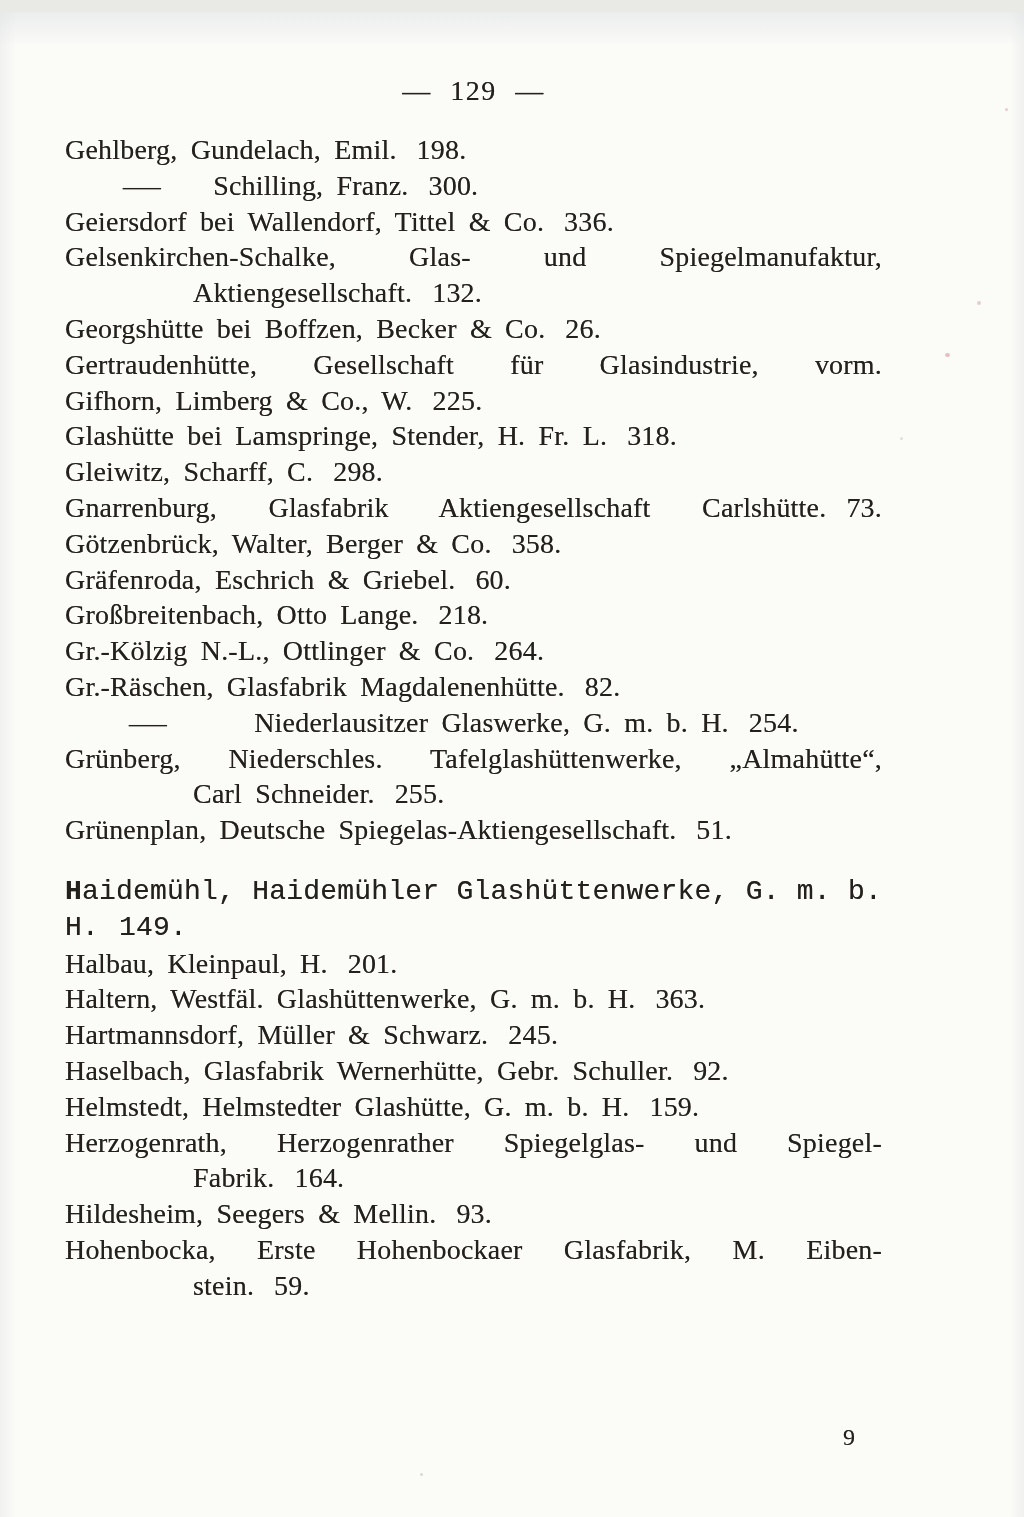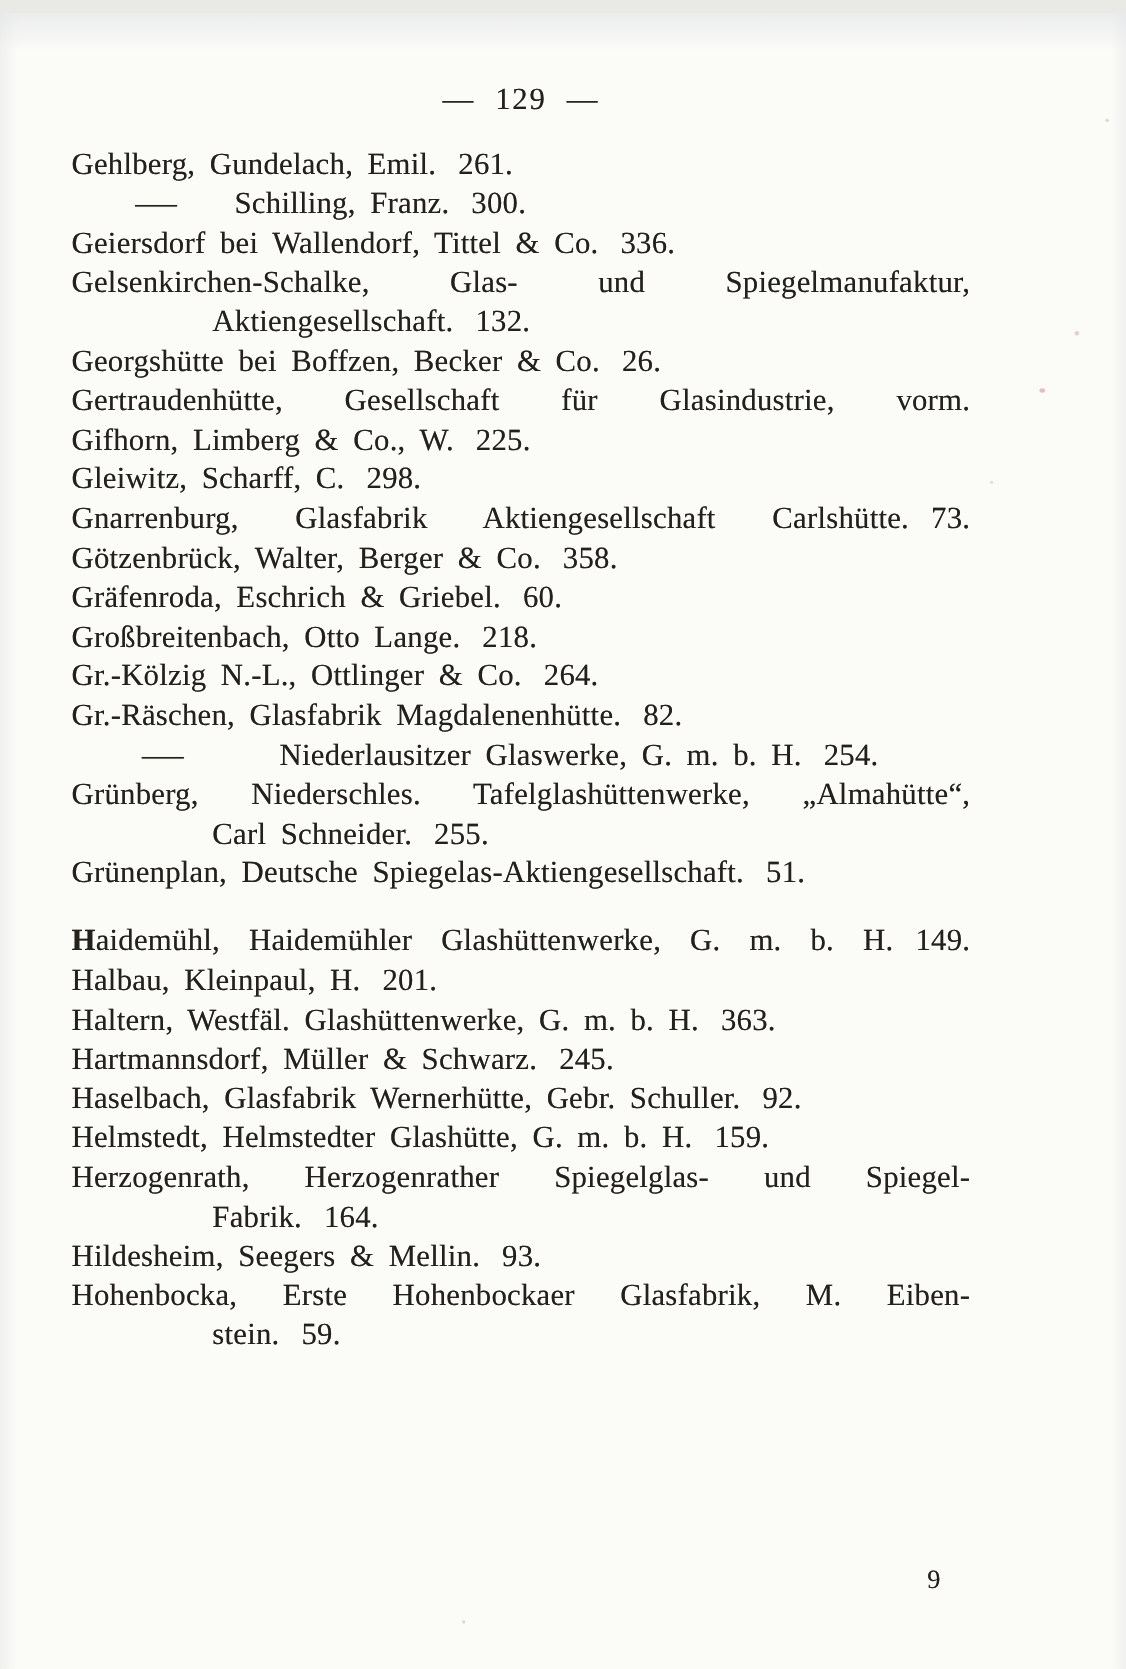--- a/index.html
+++ b/index.html
@@ -46,21 +46,21 @@
     min-height: 35.8px;
     word-spacing: 6px;
     letter-spacing: 0.2px;
   }
   .line.spread {
     text-align: justify;
     text-align-last: justify;
     word-spacing: 0;
   }
   .line.continuation { padding-left: 128px; }
-  .line.gap { margin-top: 26px; }
+  .line.gap { margin-top: 26px; font-family: Liberation Mono, monospace; }
   .dash {
     display: inline-block;
     transform: scaleX(1.35);
     transform-origin: left center;
   }
   .line.ditto .dash { margin-left: 58px; }
   .line.ditto .txt  { margin-left: 62px; }
   .line.ditto-wide .dash { margin-left: 64px; }
   .line.ditto-wide .txt  { margin-left: 97px; }
   .signature-mark {
@@ -81,28 +81,29 @@
   .speck.s4 { left: 420px;  top: 1461px; width: 3px; height: 3px; background: rgba(150,150,148,0.35); }
   .speck.s5 { left: 900px;  top: 425px; width: 3px; height: 3px; background: rgba(160,160,158,0.3); }
 </style>
 </head>
 <body>
 
 <div class="page">
   <div class="page-number-header">— 129 —</div>
 
   <div class="index-list">
-      <div class="line entry"><span class="txt">Gehlberg, Gundelach, Emil.  261.</span></div>
+      <div class="line entry"><span class="txt">Gehlberg, Gundelach, Emil.  198.</span></div>
       <div class="line ditto"><span class="dash">—</span><span class="txt">Schilling, Franz.  300.</span></div>
       <div class="line entry"><span class="txt">Geiersdorf bei Wallendorf, Tittel &amp; Co.  336.</span></div>
       <div class="line entry spread"><span class="txt">Gelsenkirchen-Schalke, Glas- und Spiegelmanufaktur,</span></div>
       <div class="line continuation"><span class="txt">Aktiengesellschaft.  132.</span></div>
       <div class="line entry"><span class="txt">Georgshütte bei Boffzen, Becker &amp; Co.  26.</span></div>
       <div class="line entry spread"><span class="txt">Gertraudenhütte, Gesellschaft für Glasindustrie, vorm.</span></div>
       <div class="line entry"><span class="txt">Gifhorn, Limberg &amp; Co., W.  225.</span></div>
+      <div class="line entry"><span class="txt">Glashütte bei Lamspringe, Stender, H. Fr. L.  318.</span></div>
       <div class="line entry"><span class="txt">Gleiwitz, Scharff, C.  298.</span></div>
       <div class="line entry spread"><span class="txt">Gnarrenburg, Glasfabrik Aktiengesellschaft Carlshütte.  73.</span></div>
       <div class="line entry"><span class="txt">Götzenbrück, Walter, Berger &amp; Co.  358.</span></div>
       <div class="line entry"><span class="txt">Gräfenroda, Eschrich &amp; Griebel.  60.</span></div>
       <div class="line entry"><span class="txt">Großbreitenbach, Otto Lange.  218.</span></div>
       <div class="line entry"><span class="txt">Gr.-Kölzig N.-L., Ottlinger &amp; Co.  264.</span></div>
       <div class="line entry"><span class="txt">Gr.-Räschen, Glasfabrik Magdalenenhütte.  82.</span></div>
       <div class="line ditto-wide"><span class="dash">—</span><span class="txt">Niederlausitzer Glaswerke, G. m. b. H.  254.</span></div>
       <div class="line entry spread"><span class="txt">Grünberg, Niederschles. Tafelglashüttenwerke, „Almahütte“,</span></div>
       <div class="line continuation"><span class="txt">Carl Schneider.  255.</span></div>

